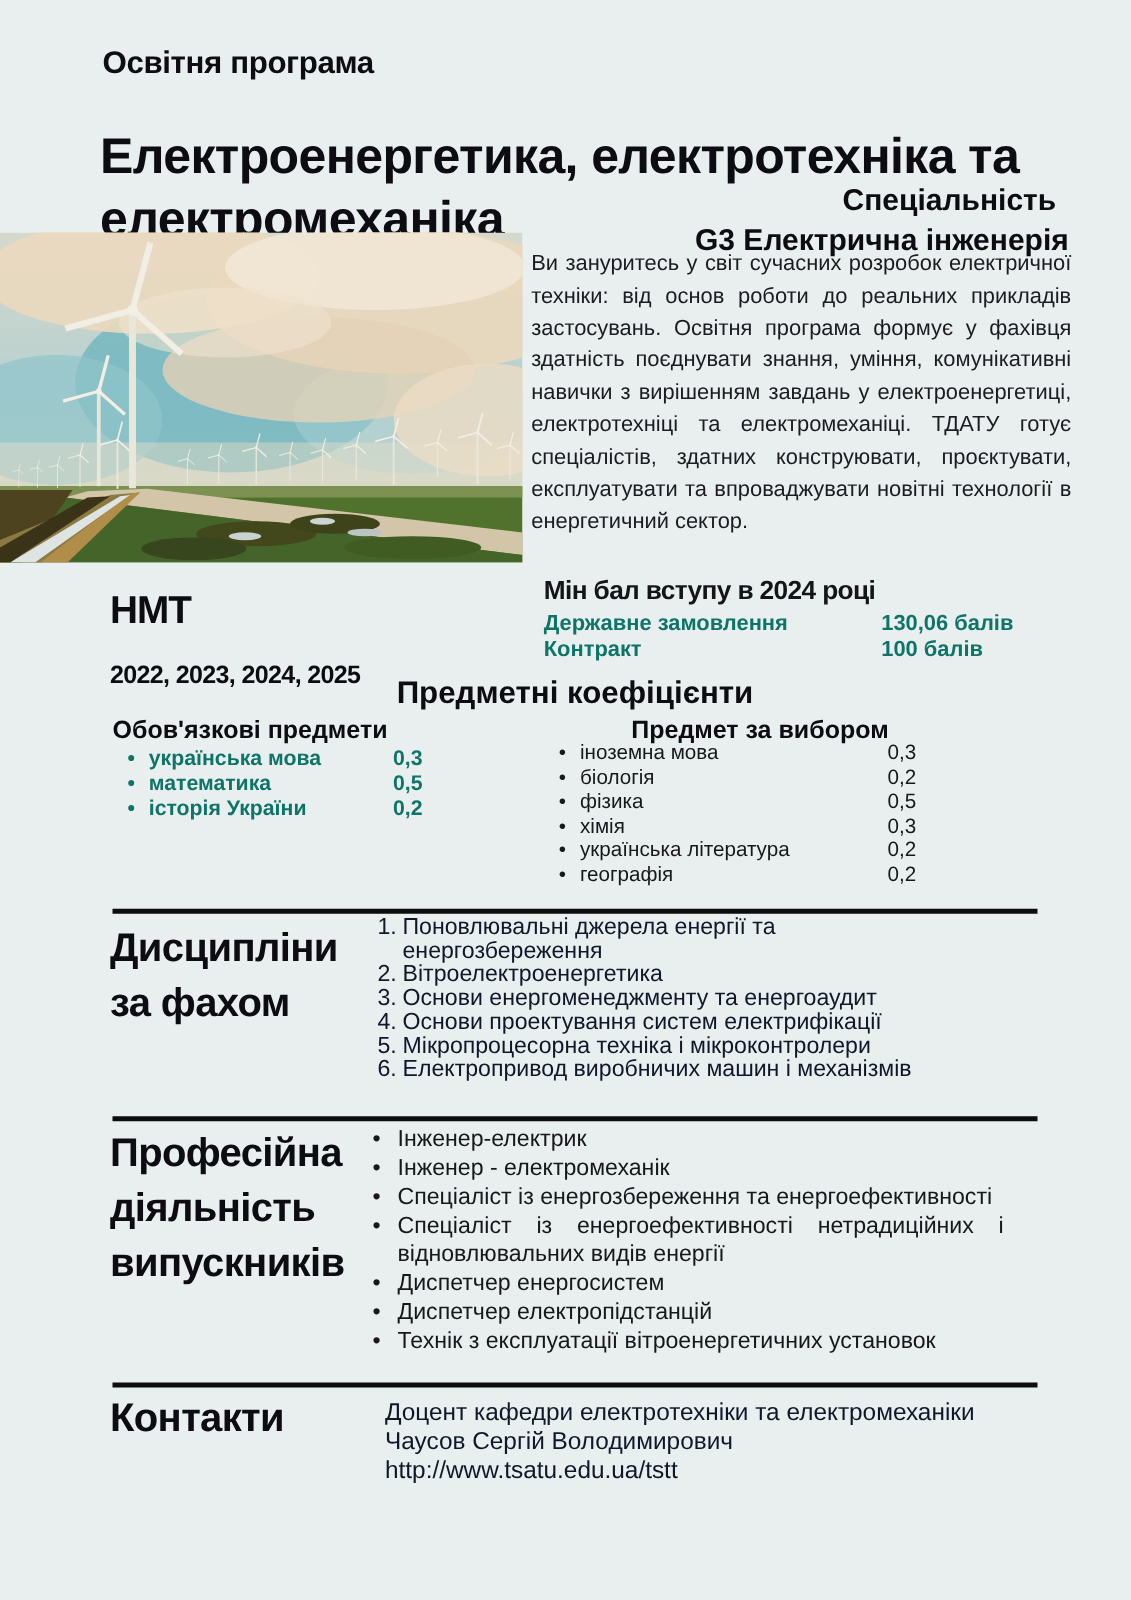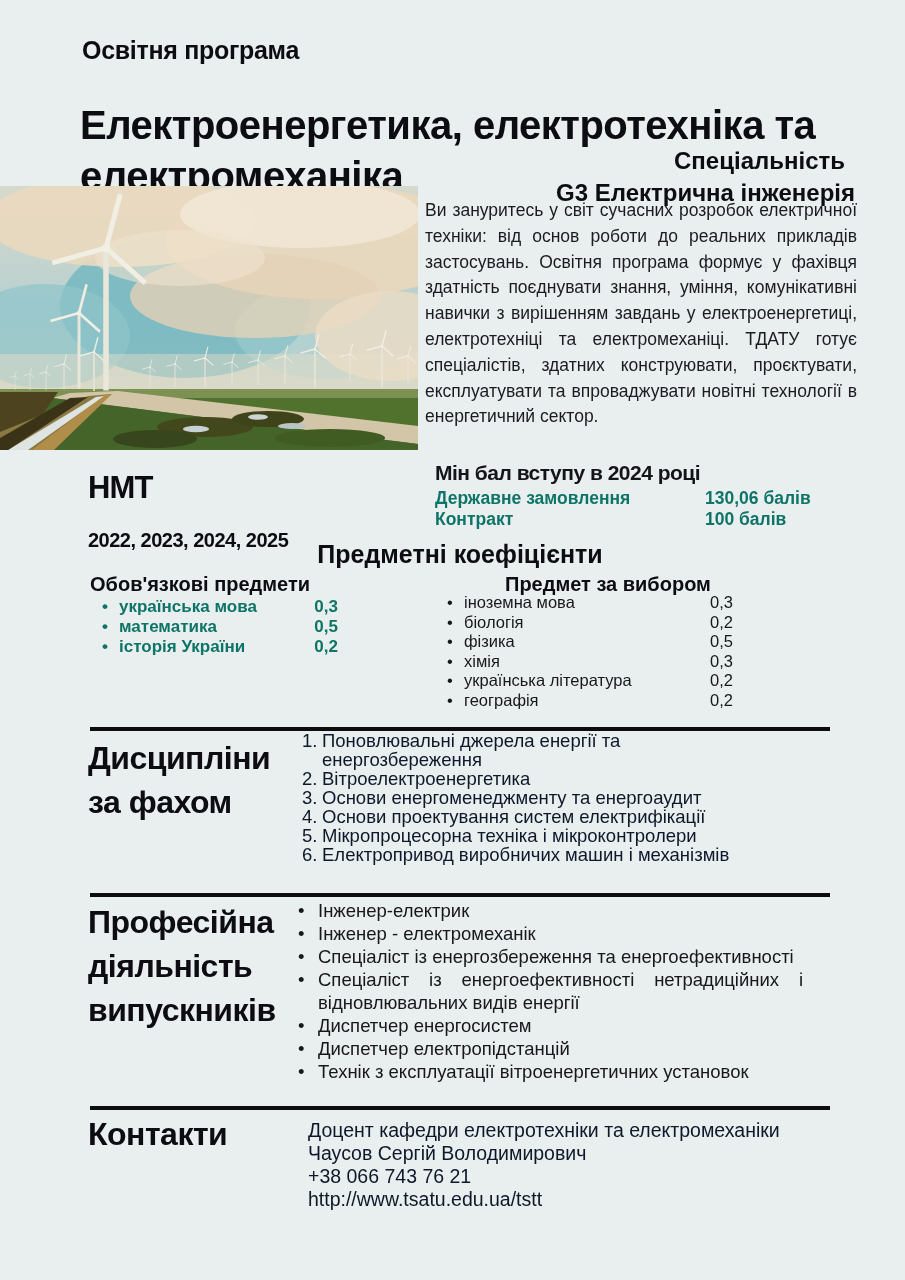--- a/index.html
+++ b/index.html
@@ -244,15 +244,14 @@
   <li>Диспетчер енергосистем</li>
   <li>Диспетчер електропідстанцій</li>
   <li>Технік з експлуатації вітроенергетичних установок</li>
 </ul>
 
 <div class="abs rule" style="top:1106px;"></div>
 <div class="abs hdr sec-h" style="top:1112px;">Контакти</div>
 <div class="abs cont-text">
   <span class="line just">Доцент кафедри електротехніки та електромеханіки</span>
   <span class="line">Чаусов Сергій Володимирович</span>
-  <span class="line">+38 066 743 76 21</span>
   <span class="line">http://www.tsatu.edu.ua/tstt</span>
 </div>
 
 </body></html>

